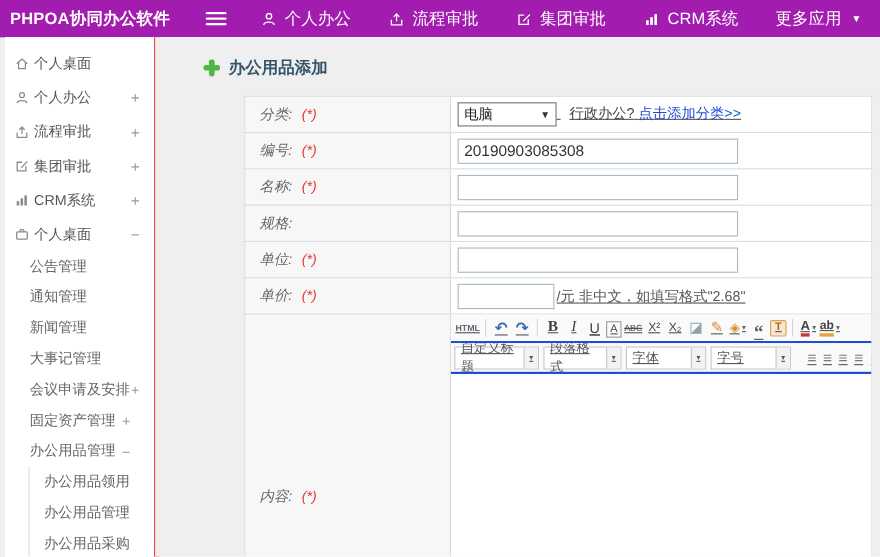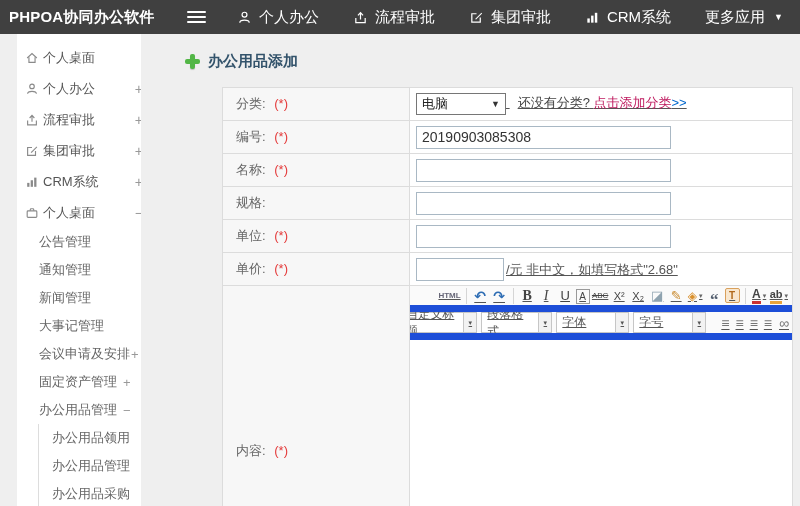--- a/index.html
+++ b/index.html
@@ -1,31 +1,31 @@
 <!DOCTYPE html>
 <html><head>
 <meta charset="utf-8">
 <style>
   * { box-sizing: border-box; }
   html,body { width:800px; height:506px; margin:0; overflow:hidden;
     font-family:"Liberation Sans","DejaVu Sans",sans-serif; background:#efefef; }
 
   
-  .topbar { height:34px; background:#404040; display:flex; align-items:center; color:#fff; }
+  .topbar { height:34px; background:#a21caf; display:flex; align-items:center; color:#fff; }
   .logo { width:183px; padding-left:9px; font-size:15px; font-weight:bold; letter-spacing:.2px; }
   .hamb { width:20px; margin:0 14px 0 14px; cursor:pointer; }
   .hamb i { display:block; height:2px; background:#fff; margin:3px 0; border-radius:1px; }
   .nav-item { display:flex; align-items:center; gap:7px; padding:0 17px; height:34px;
     font-size:15px; cursor:pointer; white-space:nowrap; }
   .nav-item svg { display:block; }
   .nav-caret { font-size:9px; margin-left:2px; }
 
   
-  .sidebar { position:fixed; left:17px; top:34px; width:140px; bottom:0; background:#fff;
-    border-right:1px solid #ef4444; padding-top:8px; overflow:hidden; }
+  .sidebar { position:fixed; left:5px; top:34px; width:140px; bottom:0; background:#fff;
+    border-right:5px solid #ef4444; padding-top:8px; overflow:hidden; }
   .s-item { position:relative; display:flex; align-items:center; font-size:13px; color:#555;
     cursor:pointer; white-space:nowrap; }
   .s-l1 { height:31px; padding-left:26px; }
   .s-icon { position:absolute; left:8px; top:50%; transform:translateY(-50%);
     color:#8a8a8a; display:flex; }
   .s-exp { position:absolute; right:13px; color:#999; font-size:14px; }
   .s-l2 { height:28px; padding-left:22px; color:#666; }
   .s-exp-inline { color:#999; font-size:13px; margin-left:6px; }
   .s-exp-tight { margin-left:1px; }
   .l3-group { margin-left:21px; border-left:1px solid #ddd; }
@@ -38,42 +38,42 @@
   .plus-ico::before { content:""; position:absolute; left:5px; top:0; width:5px; height:15px;
     background:#52b646; border-radius:2px; box-shadow:0 1px 1px rgba(0,0,0,.2); }
   .plus-ico::after { content:""; position:absolute; top:5px; left:0; width:15px; height:5px;
     background:#52b646; border-radius:2px; }
   .pt-text { font-size:15px; font-weight:bold; color:#33536b; }
 
   table.form { margin-left:81px; border-collapse:collapse; width:571px; background:#fff;
     table-layout:fixed; }
   table.form td { border:1px solid #dcdcdc; vertical-align:middle; }
   .lbl-cell { width:187px; background:#f7f7f7; font-size:13px; color:#666;
-    padding-left:13px; height:33px; }
+    padding-left:13px; height:33px;font-style:italic; }
   .req { color:#e43b3b; margin-left:5px; }
   .val-cell { background:#fff; padding-left:6px; font-size:13px; color:#555;text-decoration:underline; }
 
   .sel { display:inline-flex; width:90px; height:22px; border:1px solid #767676; background:#fff;
     align-items:center; justify-content:space-between; padding:0 5px; font-size:13px; color:#222;
     cursor:pointer; vertical-align:middle; }
   .sel .sel-caret { font-size:9px; color:#333; }
   .cat-q { margin-left:8px; color:#444; }
-  .cat-link { color:#be185d; cursor:pointer; }
+  .cat-link { color:#1d4ed8; cursor:pointer; }
   .cat-arrows { color:#0066cc; cursor:pointer; }
 
   input.txt { width:255px; height:23px; border:1px solid #a9b8c4; font-size:14px; color:#333;
     padding:0 5px; background:#fff; }
   input.txt-price { width:88px; }
   .price-suffix { margin-left:2px; color:#555; font-size:13px; }
 
   
   .ed-cell { padding:0; height:330px; vertical-align:top; }
   .editor { display:flex; flex-direction:column; height:100%; }
-  .ed-toolbar { background:#fafafa; border-bottom:7px solid #1d4ed8; display:flex;
-    align-items:center; padding:1px 3px; height:26px; overflow:hidden; flex:0 0 26px;justify-content:flex-end; }
+  .ed-toolbar { background:#fafafa; border-bottom:2px solid #1d4ed8; display:flex;
+    align-items:center; padding:1px 3px; height:26px; overflow:hidden; flex:0 0 26px; }
   .ed-toolbar2 { height:28px; flex:0 0 28px; }
   .ed-btn { display:inline-flex; align-items:center; justify-content:center; min-width:17px;
     height:20px; margin:0 1px; font-size:12px; color:#444; cursor:pointer; }
   .ed-sep { width:1px; height:16px; background:#d5d5d5; margin:0 4px; }
   .b-html { font-size:8px; font-weight:bold; color:#667; }
   .b-undo,.b-redo { color:#2e6db4; font-weight:bold; font-size:14px; }
   .b-bold { font-family:"Liberation Serif",serif; font-weight:bold; font-size:14px; }
   .b-italic { font-family:"Liberation Serif",serif; font-style:italic; font-size:14px; }
   .b-underline { text-decoration:underline; font-size:13px; }
   .b-removeformat { border:1px solid #999; font-size:10px; height:15px; min-width:14px;
@@ -280,21 +280,21 @@
         <tr>
       <td class="lbl-cell">
         <span>分类:</span>
         <span class="req">(*)</span>
       </td>
       <td class="val-cell">
         <span class="sel">
           <span>电脑</span>
           <span class="sel-caret">▼</span>
         </span>
-        <span class="cat-q">还没有分类?</span>
+        <span class="cat-q">行政办公?</span>
         <span class="cat-link">点击添加分类</span><span class="cat-arrows">&gt;&gt;</span>
       </td>
     </tr>
 
     <tr>
       <td class="lbl-cell">
         <span>编号:</span>
         <span class="req">(*)</span>
       </td>
       <td class="val-cell">

